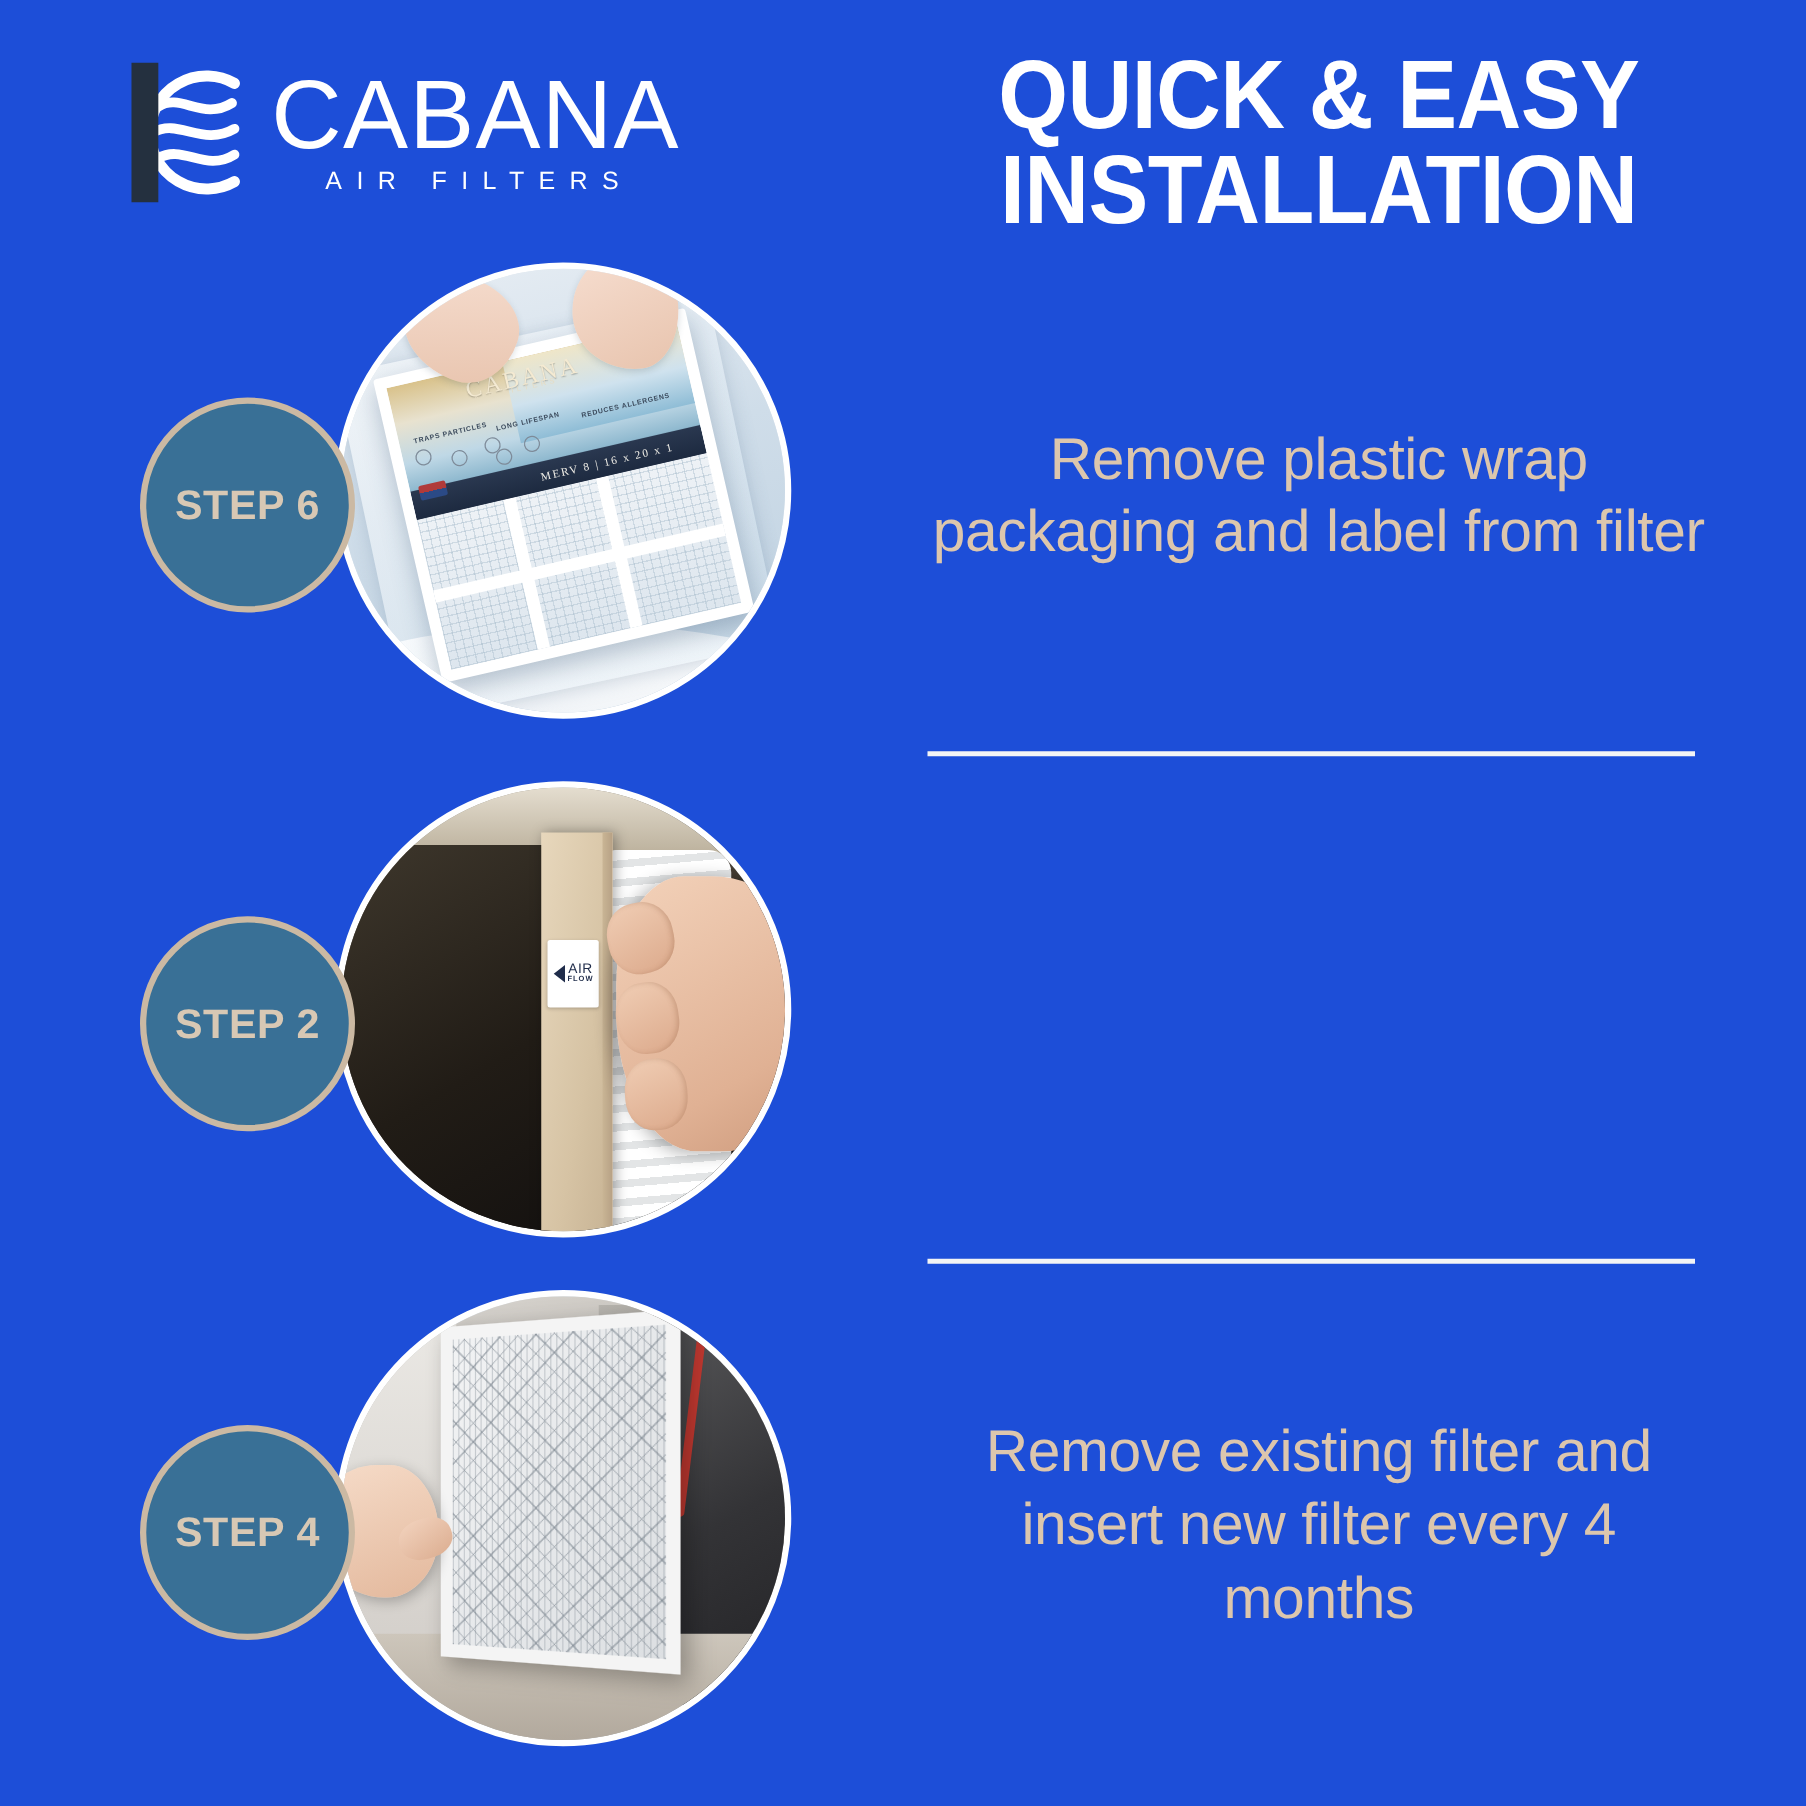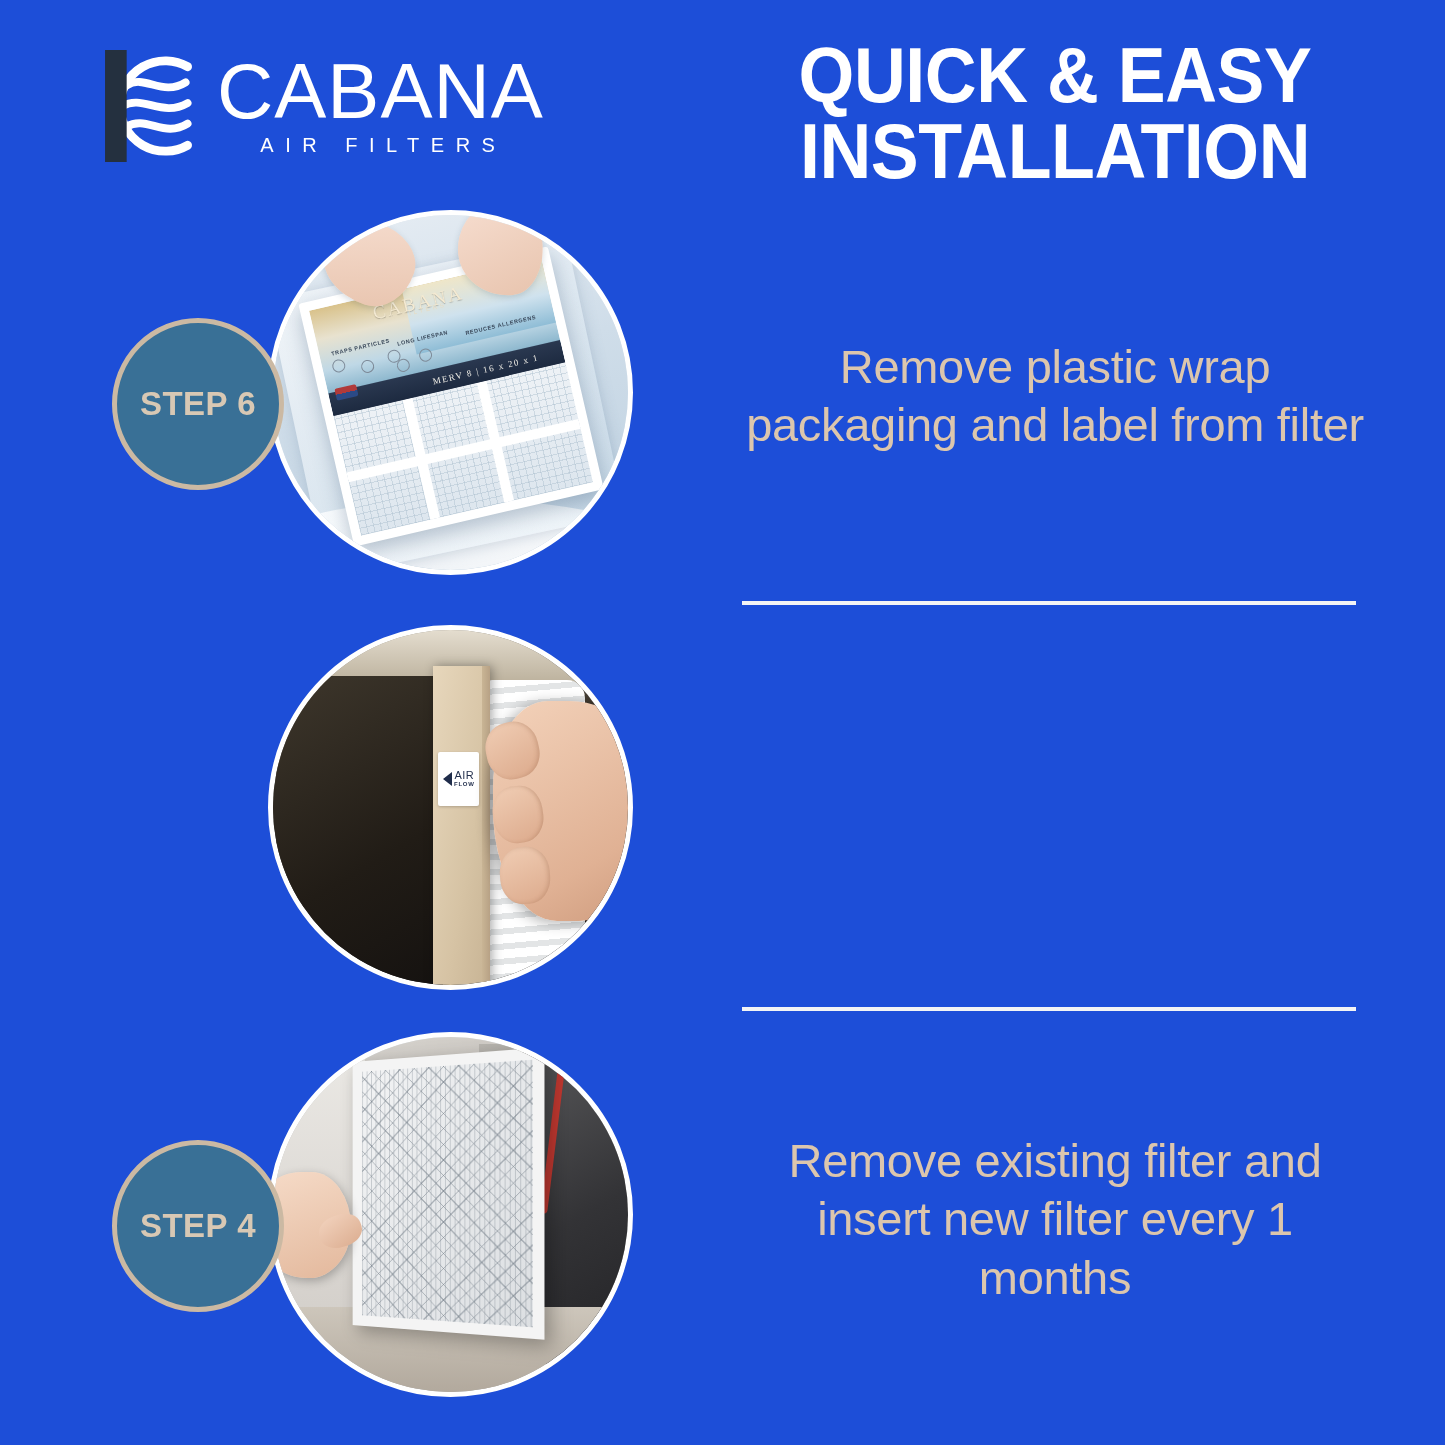--- a/index.html
+++ b/index.html
@@ -305,20 +305,23 @@
           </div>
         </div>
 
         <div class="p2-hand"></div>
         <div class="p2-finger p2-fa"></div>
         <div class="p2-finger p2-fb"></div>
         <div class="p2-finger p2-fc"></div>
       </div>
     </div>
 
+    <div class="badge">
+      <span class="badge-label">STEP 2</span>
+    </div>
 
   </div>
 
   <div class="divider divider-2"></div>
 
   <div class="row row-3">
 
     <div class="photo">
       <div class="photo-inner">
         <div class="p3-bg"></div>
@@ -332,16 +335,16 @@
         </div>
         <div class="p3-hand"></div>
         <div class="p3-thumb"></div>
       </div>
     </div>
 
     <div class="badge">
       <span class="badge-label">STEP 4</span>
     </div>
 
-    <div class="step-text">Remove existing filter and insert new filter every 1 months</div>
+    <div class="step-text">Remove existing filter and insert new filter every 4 months</div>
   </div>
 
 </div>
 
 </body></html>

